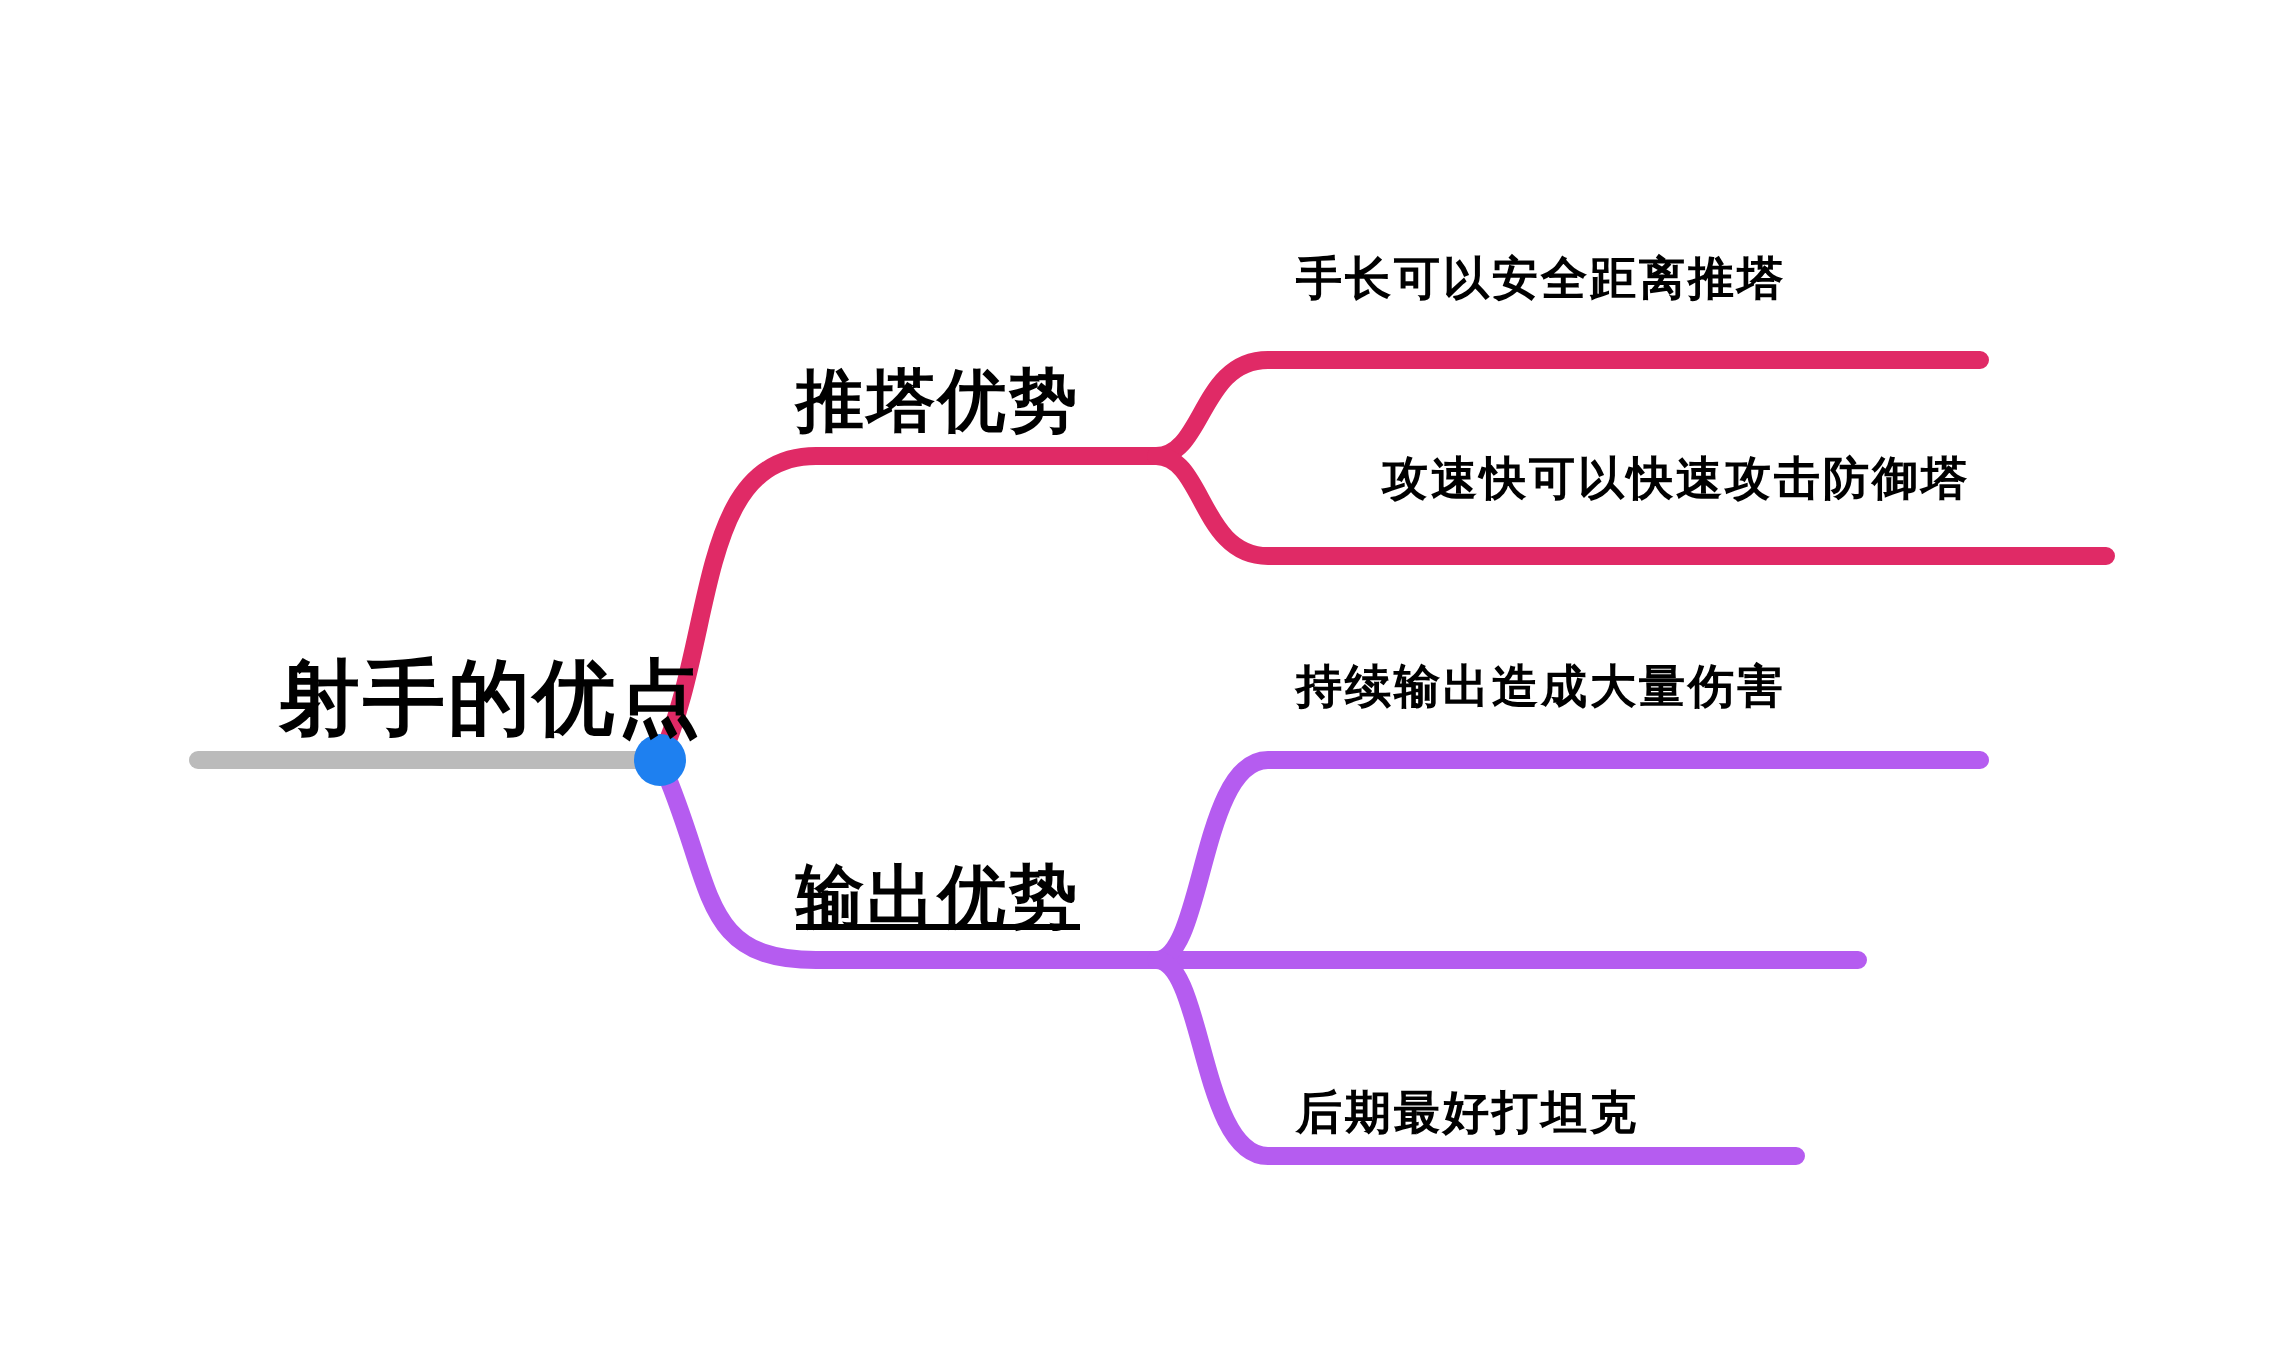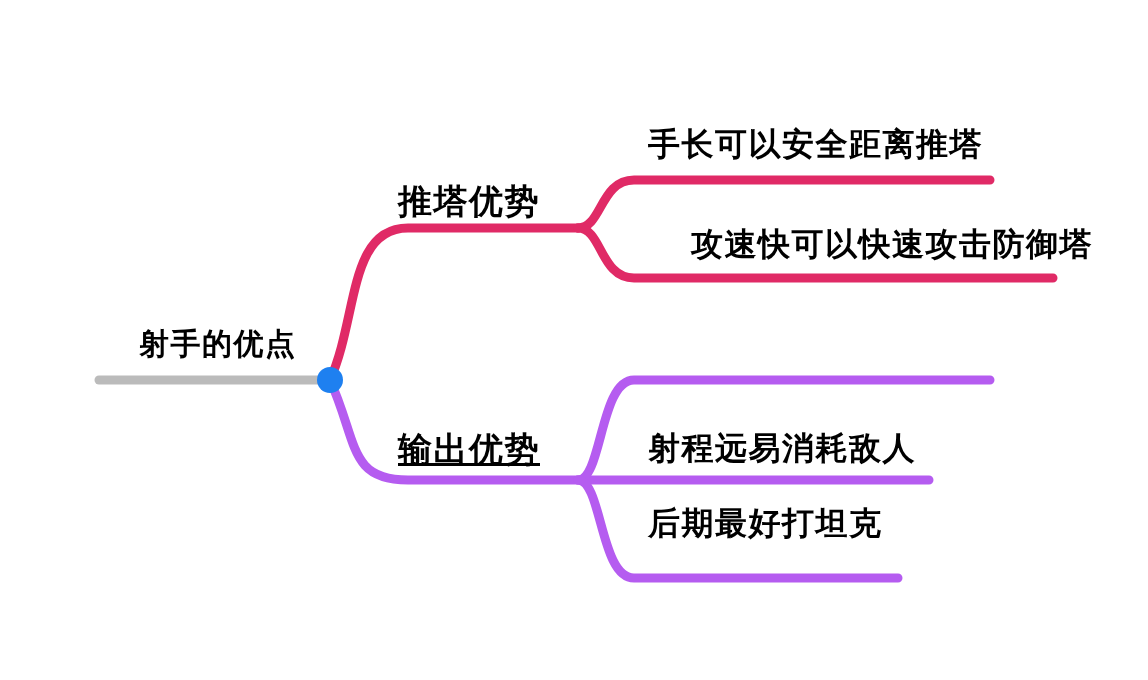--- a/index.html
+++ b/index.html
@@ -22,23 +22,23 @@
   }
   .node-label {
     position: absolute;
     color: #000000;
     font-weight: 700;
     line-height: 1;
     letter-spacing: 1.5px;
     white-space: nowrap;
     cursor: default;
   }
-  .root-label   { font-size: 30px; }
+  .root-label   { font-size: 41px; }
   .branch-label { font-size: 34px; }
-  .leaf-label   { font-size: 32px; }
+  .leaf-label   { font-size: 23px; }
 </style>
 </head>
 <body>
 
 <div class="canvas">
 
   <svg class="wires" width="1148" height="680" viewBox="0 0 1148 680">
 
     <path d="M 99 380 H 327" fill="none" stroke-width="9" stroke-linecap="round" stroke="#BBBBBB"></path>
 
@@ -54,16 +54,16 @@
   </svg>
 
   <div class="node-label root-label" style="left:139px; top:329px;">射手的优点</div>
 
   <div class="node-label branch-label" style="left:398px; top:184px;">推塔优势</div>
   <div class="node-label branch-label" style="left:398px; top:432px;text-decoration:underline;">输出优势</div>
 
   <div class="node-label leaf-label" style="left:648px; top:128px;">手长可以安全距离推塔</div>
   <div class="node-label leaf-label" style="left:648px; top:228px;margin-left:43px;">攻速快可以快速攻击防御塔</div>
 
-  <div class="node-label leaf-label" style="left:648px; top:432px;">射程远易消耗敌人</div>
-  <div class="node-label leaf-label" style="left:648px; top:507px;text-align:center;">后期最好打坦克</div>
+  <div class="node-label leaf-label" style="left:648px; top:332px;">持续输出造成大量伤害</div>
+  <div class="node-label leaf-label" style="left:648px; top:545px;text-align:center;">后期最好打坦克</div>
 
 </div>
 
 </body></html>

